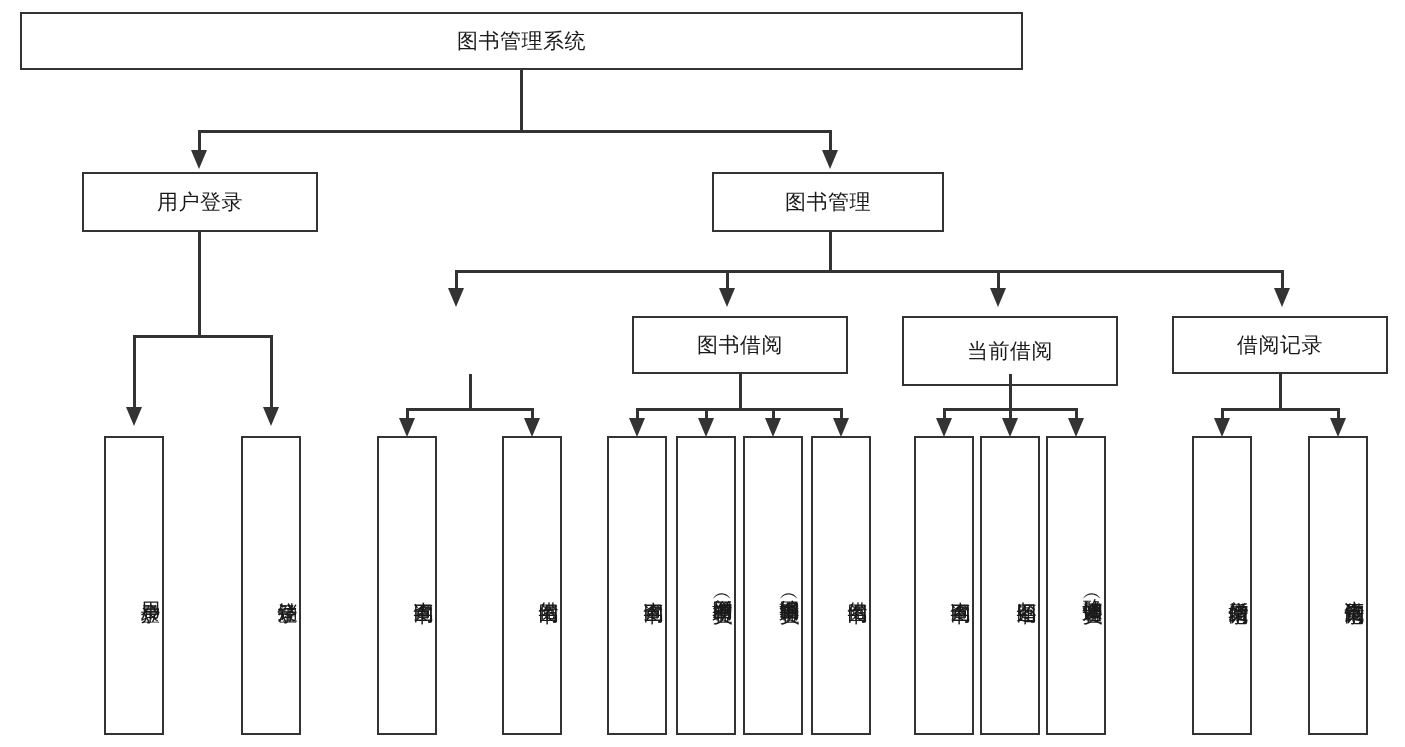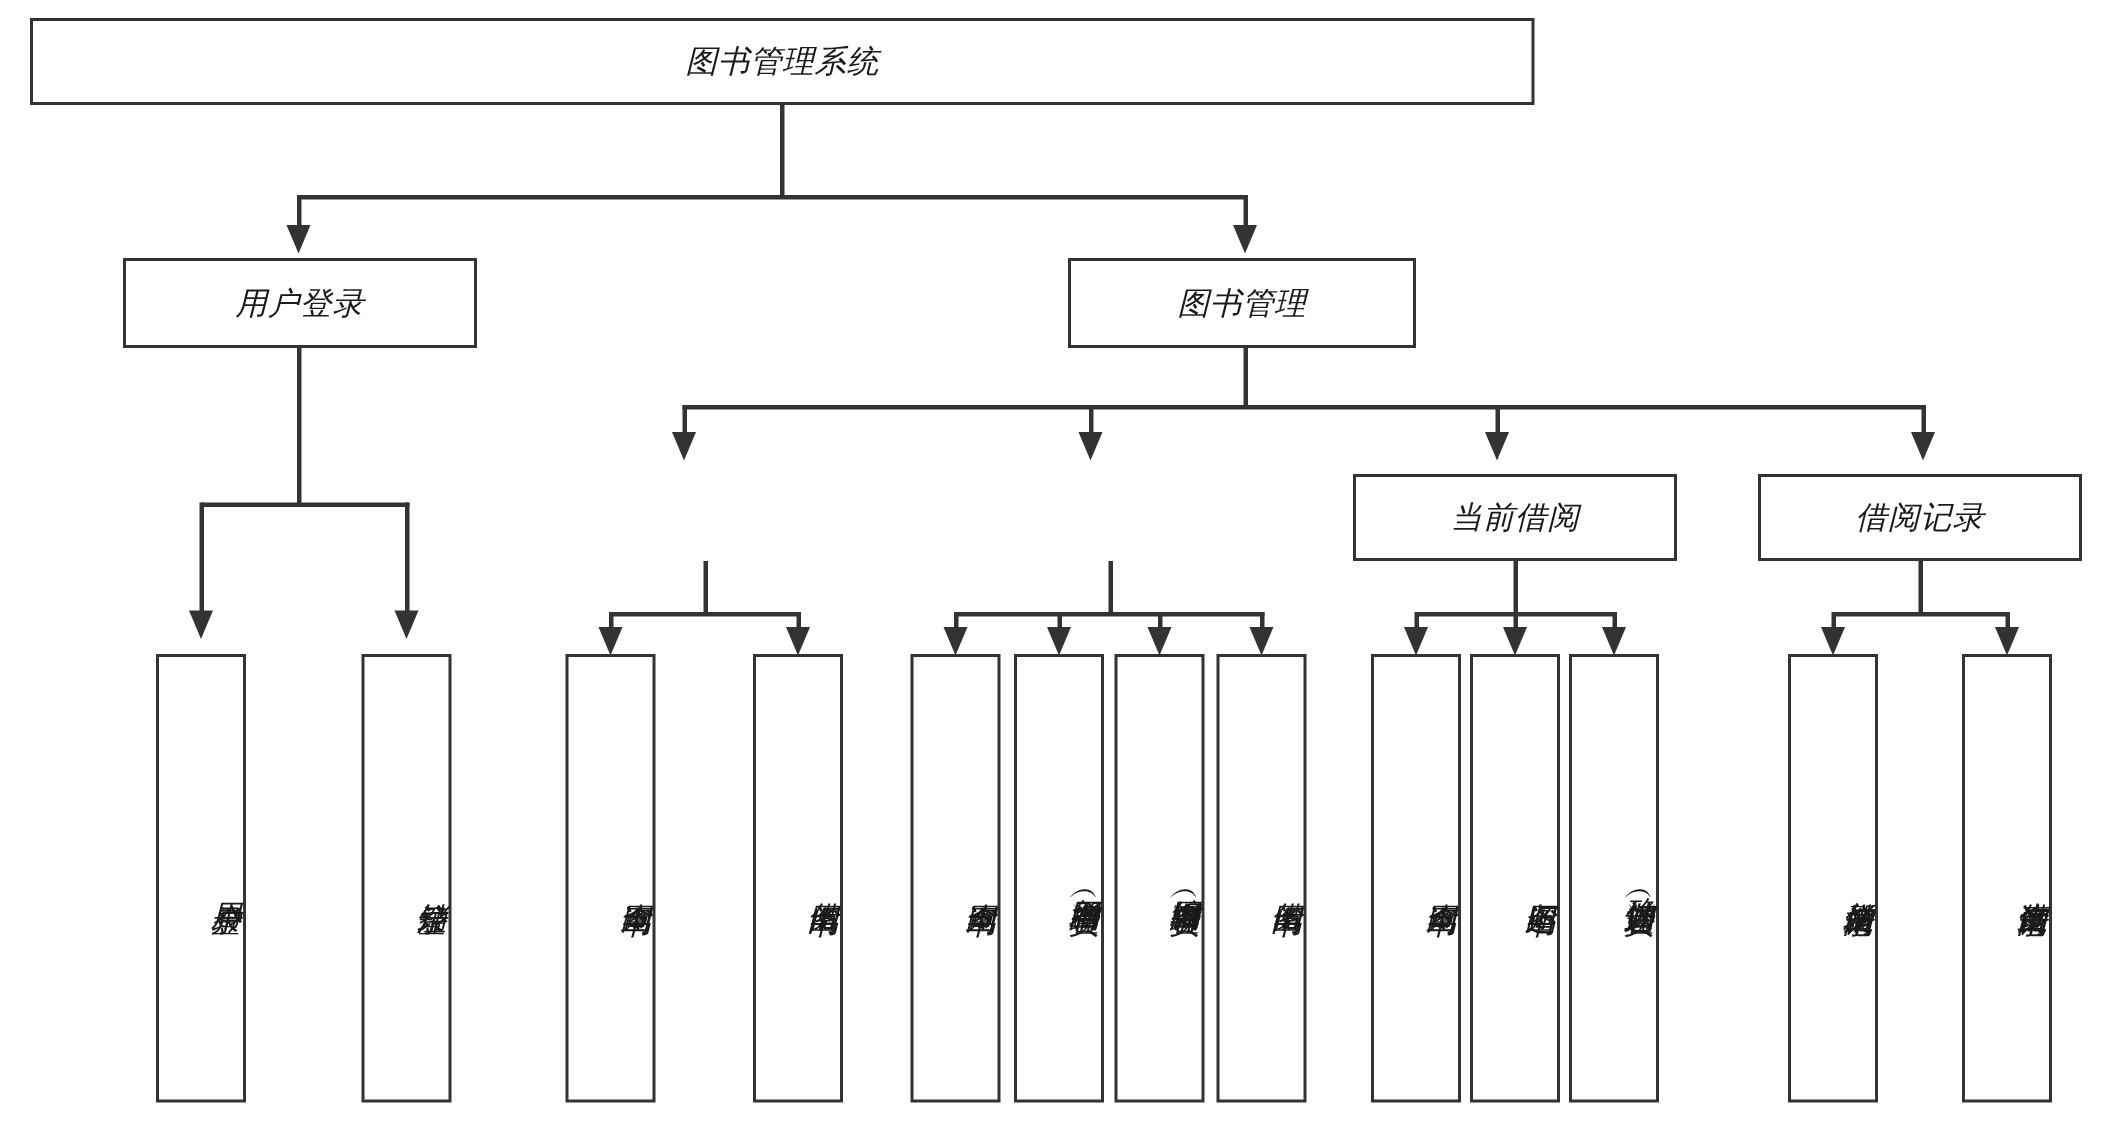--- a/index.html
+++ b/index.html
@@ -20,21 +20,20 @@
   .node {
     position: absolute;
     box-sizing: border-box;
     border: 2px solid #333333;
     background: #ffffff;
     display: flex;
     align-items: center;
     justify-content: center;
     color: #1a1a1a;
     line-height: 1.18;
-    font-style: italic;
   }
   .node.horiz {
     font-size: 21px;
     letter-spacing: 0.5px;
   }
   .node.vert {
     writing-mode: vertical-rl;
     text-orientation: upright;
     font-size: 20px;
     letter-spacing: 1px;
@@ -106,21 +105,24 @@
   <div class="conn h" style="left:455px; top:270px; width:829px;"></div>
   <div class="conn v" style="left:455px; top:270px; height:20px;"></div>
   <div class="arrow" style="left:448px; top:288px;"></div>
   <div class="conn v" style="left:726px; top:270px; height:20px;"></div>
   <div class="arrow" style="left:719px; top:288px;"></div>
   <div class="conn v" style="left:997px; top:270px; height:20px;"></div>
   <div class="arrow" style="left:990px; top:288px;"></div>
   <div class="conn v" style="left:1281px; top:270px; height:20px;"></div>
   <div class="arrow" style="left:1274px; top:288px;"></div>
 
-  <div class="node horiz" style="left:902px; top:316px; width:216px; height:58px;">
+  <div class="node horiz" style="left:632px; top:316px; width:216px; height:58px;">
+    <span>图书借阅</span>
+  </div>
+  <div class="node horiz" style="left:902px; top:316px; width:216px; height:70px;">
     <span>当前借阅</span>
   </div>
   <div class="node horiz" style="left:1172px; top:316px; width:216px; height:58px;">
     <span>借阅记录</span>
   </div>
 
   <div class="conn v" style="left:469px; top:374px; height:36px;"></div>
   <div class="conn h" style="left:407px; top:408px; width:127px;"></div>
   <div class="conn v" style="left:406px; top:408px; height:12px;"></div>
   <div class="arrow" style="left:399px; top:418px;"></div>

